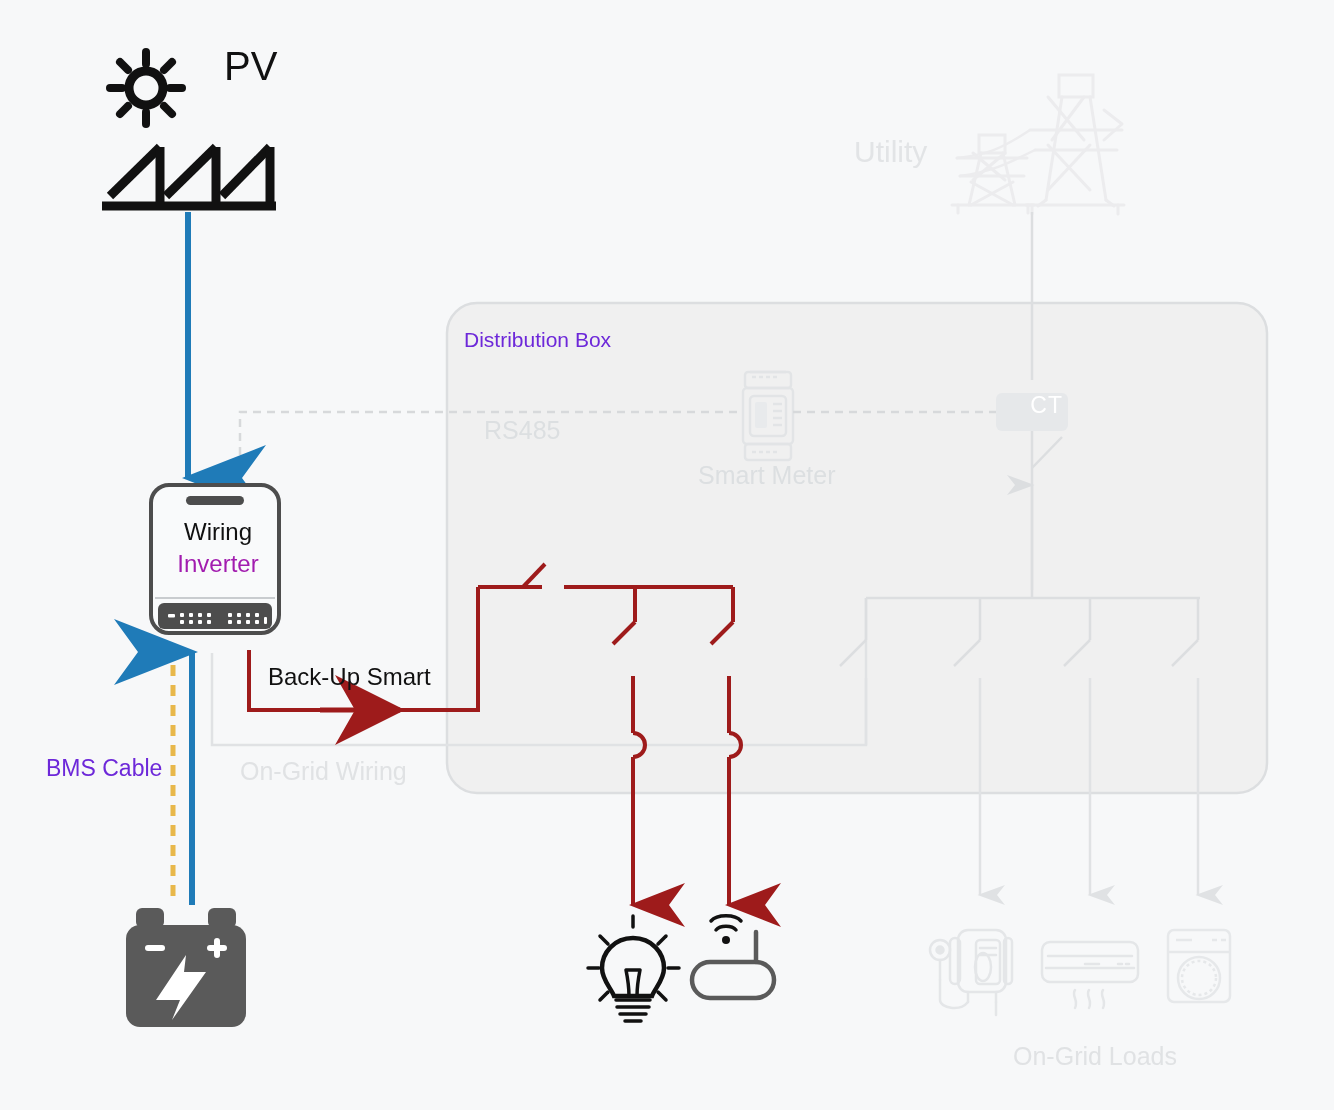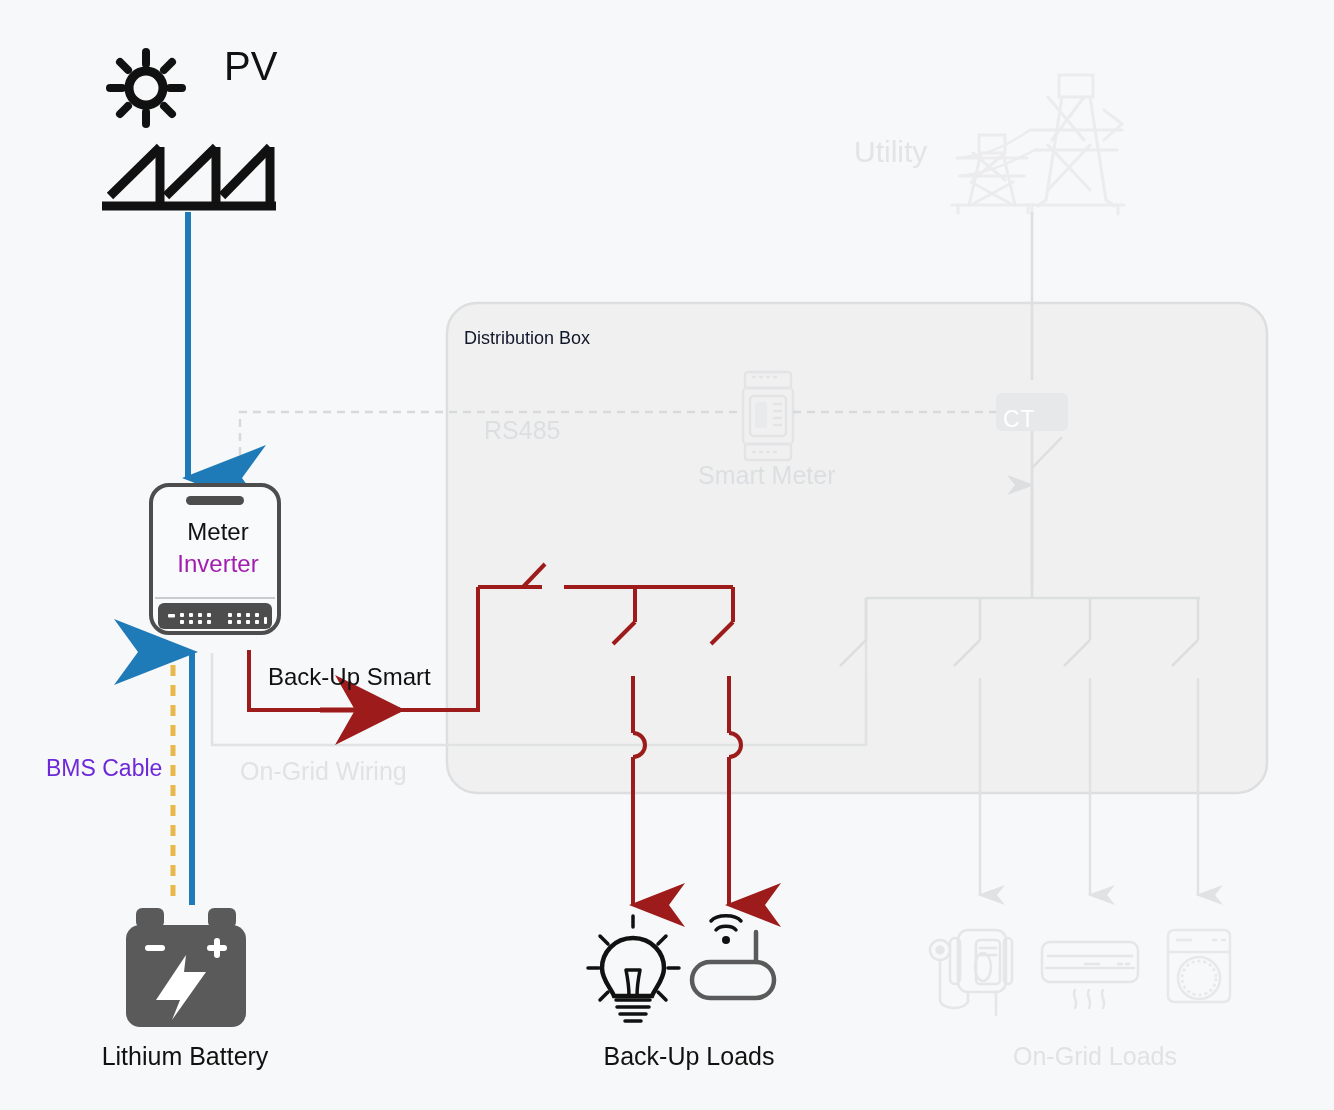--- a/index.html
+++ b/index.html
@@ -8,32 +8,32 @@
     background:#f7f8f9;
     font-family:"Liberation Sans", sans-serif;
     overflow:hidden;
     position:relative;
   }
   #stage{position:absolute;left:0;top:0;width:1334px;height:876px;}
   svg.layer{position:absolute;left:0;top:0;width:1334px;height:1110px;}
   .lbl{position:absolute;white-space:nowrap;}
   .lbl-pv{left:224px;top:44px;font-size:40px;color:#111;}
   .lbl-utility{left:854px;top:135px;font-size:30px;color:#e2e4e6;}
-  .lbl-distbox{left:464px;top:328px;font-size:18px;color:#0f172a;}
+  .lbl-distbox{left:464px;top:328px;font-size:21px;color:#6d28d9;}
   .lbl-rs485{left:484px;top:416px;font-size:25px;color:#dcdfe1;}
   .lbl-meter{left:698px;top:461px;font-size:25px;color:#dcdfe1;}
   .lbl-inv1{left:148px;top:518px;width:140px;text-align:center;font-size:24px;color:#111;}
   .lbl-inv2{left:148px;top:550px;width:140px;text-align:center;font-size:24px;color:#a21caf;}
   .lbl-bms{left:46px;top:755px;font-size:23px;color:#6d28d9;}
   .lbl-backup-wiring{left:268px;top:663px;font-size:24px;color:#111;}
   .lbl-ongrid-wiring{left:240px;top:757px;font-size:25px;color:#e0e2e4;}
   .lbl-battery{left:60px;top:1042px;width:250px;text-align:center;font-size:25px;color:#111;}
   .lbl-backup-loads{left:564px;top:1042px;width:250px;text-align:center;font-size:25px;color:#111;}
   .lbl-ongrid-loads{left:970px;top:1042px;width:250px;text-align:center;font-size:25px;color:#e0e2e4;}
-  .lbl-ct{left:1003px;top:406px;width:60px;text-align:left;font-size:23px;font-weight:normal;color:#ffffff;letter-spacing:1px;}
+  .lbl-ct{left:1003px;top:392px;width:60px;text-align:right;font-size:23px;font-weight:normal;color:#ffffff;letter-spacing:1px;}
 </style>
 </head>
 <body>
 
 <div id="stage">
 
   <svg class="layer" viewBox="0 0 1334 1110">
     <defs>
       <marker id="arrGray" markerWidth="10" markerHeight="12" refX="4.5" refY="10" orient="auto">
         <path d="M0.5,0 L4.5,11 L8.5,0 L4.5,3.2 Z" fill="#e0e2e4"></path>
@@ -274,23 +274,21 @@
       </g>
       <circle cx="726" cy="940" r="4" fill="#111" stroke="none"></circle>
     </g>
   </svg>
 
   <div class="lbl lbl-pv">PV</div>
   <div class="lbl lbl-utility">Utility</div>
   <div class="lbl lbl-distbox">Distribution Box</div>
   <div class="lbl lbl-rs485">RS485</div>
   <div class="lbl lbl-meter">Smart Meter</div>
-  <div class="lbl lbl-inv1">Meter</div>
+  <div class="lbl lbl-inv1">Wiring</div>
   <div class="lbl lbl-inv2">Inverter</div>
   <div class="lbl lbl-bms">BMS Cable</div>
   <div class="lbl lbl-backup-wiring">Back-Up Smart</div>
   <div class="lbl lbl-ongrid-wiring">On-Grid Wiring</div>
-  <div class="lbl lbl-battery">Lithium Battery</div>
-  <div class="lbl lbl-backup-loads">Back-Up Loads</div>
   <div class="lbl lbl-ongrid-loads">On-Grid Loads</div>
   <div class="lbl lbl-ct">CT</div>
 
 </div>
 
 </body></html>

